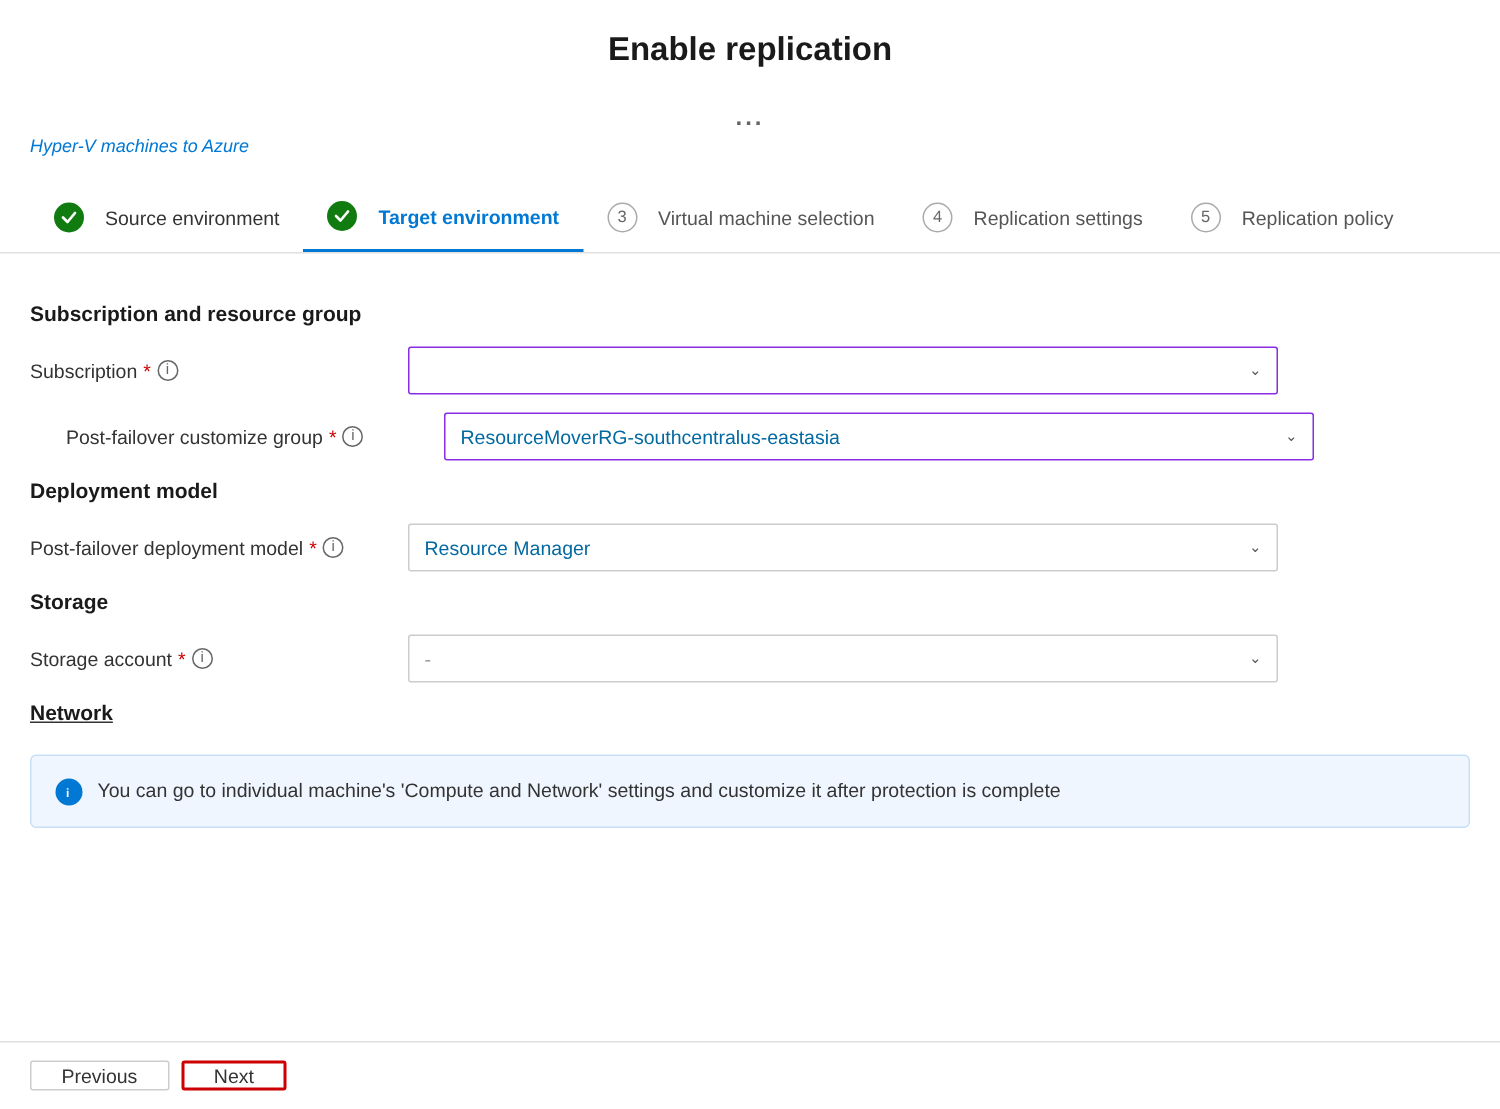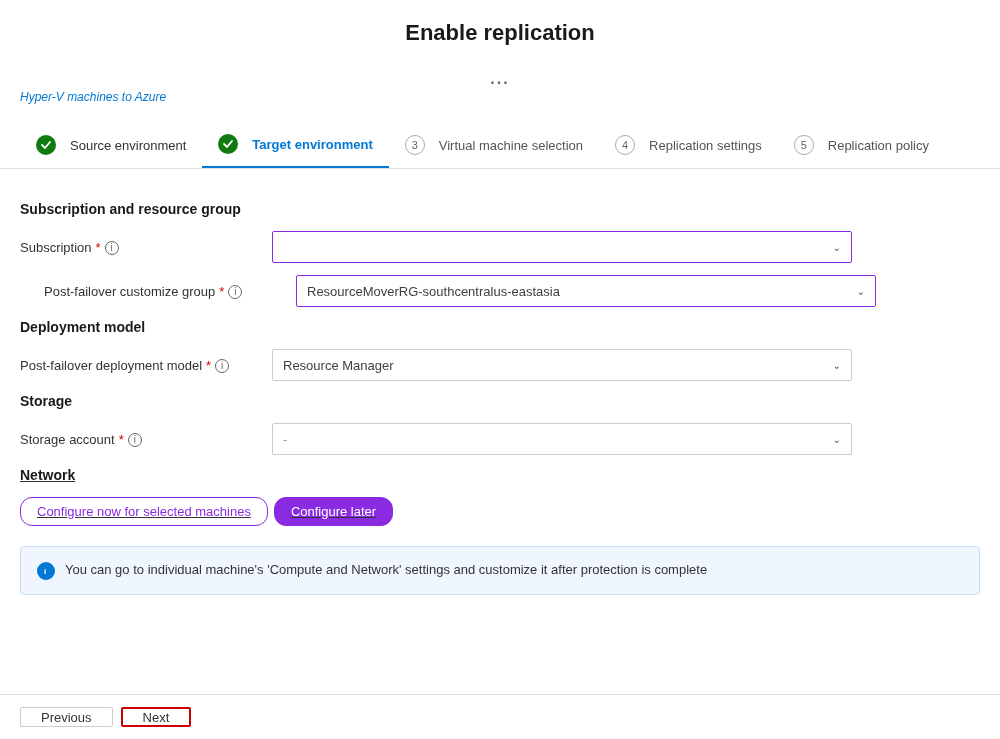--- a/index.html
+++ b/index.html
@@ -132,21 +132,21 @@
 
     .form-row.indented {
       padding-left: 24px;
     }
 
     .form-label {
       font-size: 13px;
       color: #333;
       min-width: 240px;
       display: flex;
-      align-items: flex-end;
+      align-items: flex-start;
       gap: 4px;
     }
 
     .form-label .required {
       color: #c00;
     }
 
     .info-icon {
       width: 14px;
       height: 14px;
@@ -178,21 +178,21 @@
       cursor: pointer;
       background: #fff;
       font-size: 13px;
     }
 
     .dropdown.no-border {
       border: 1px solid #ccc;
     }
 
     .dropdown-value {
-      color: #404040;
+      color: #0369a1;
       font-size: 13px;
     }
 
     .dropdown-value.empty {
       color: transparent;
     }
 
     .dropdown-arrow {
       color: #555;
       font-size: 10px;
@@ -410,24 +410,20 @@
             <span class="dropdown-value">-</span>
             <span class="dropdown-arrow">⌄</span>
           </div>
         </div>
       </div>
     </div>
 
     <div class="network-section" style="margin-top: 10px;">
       <div class="section-title">Network</div>
 
-      <div class="toggle-group">
-        <button class="toggle-btn">Configure now for selected machines</button>
-        <button class="toggle-btn active">Configure later</button>
-      </div>
     </div>
 
     <div class="info-box">
       <div class="info-box-icon">
         <svg viewBox="0 0 10 10" fill="none">
           <text x="3" y="8" font-size="8" fill="white" font-weight="bold">i</text>
         </svg>
       </div>
       <span class="info-box-text">You can go to individual machine's 'Compute and Network' settings and customize it after protection is complete</span>
     </div>

